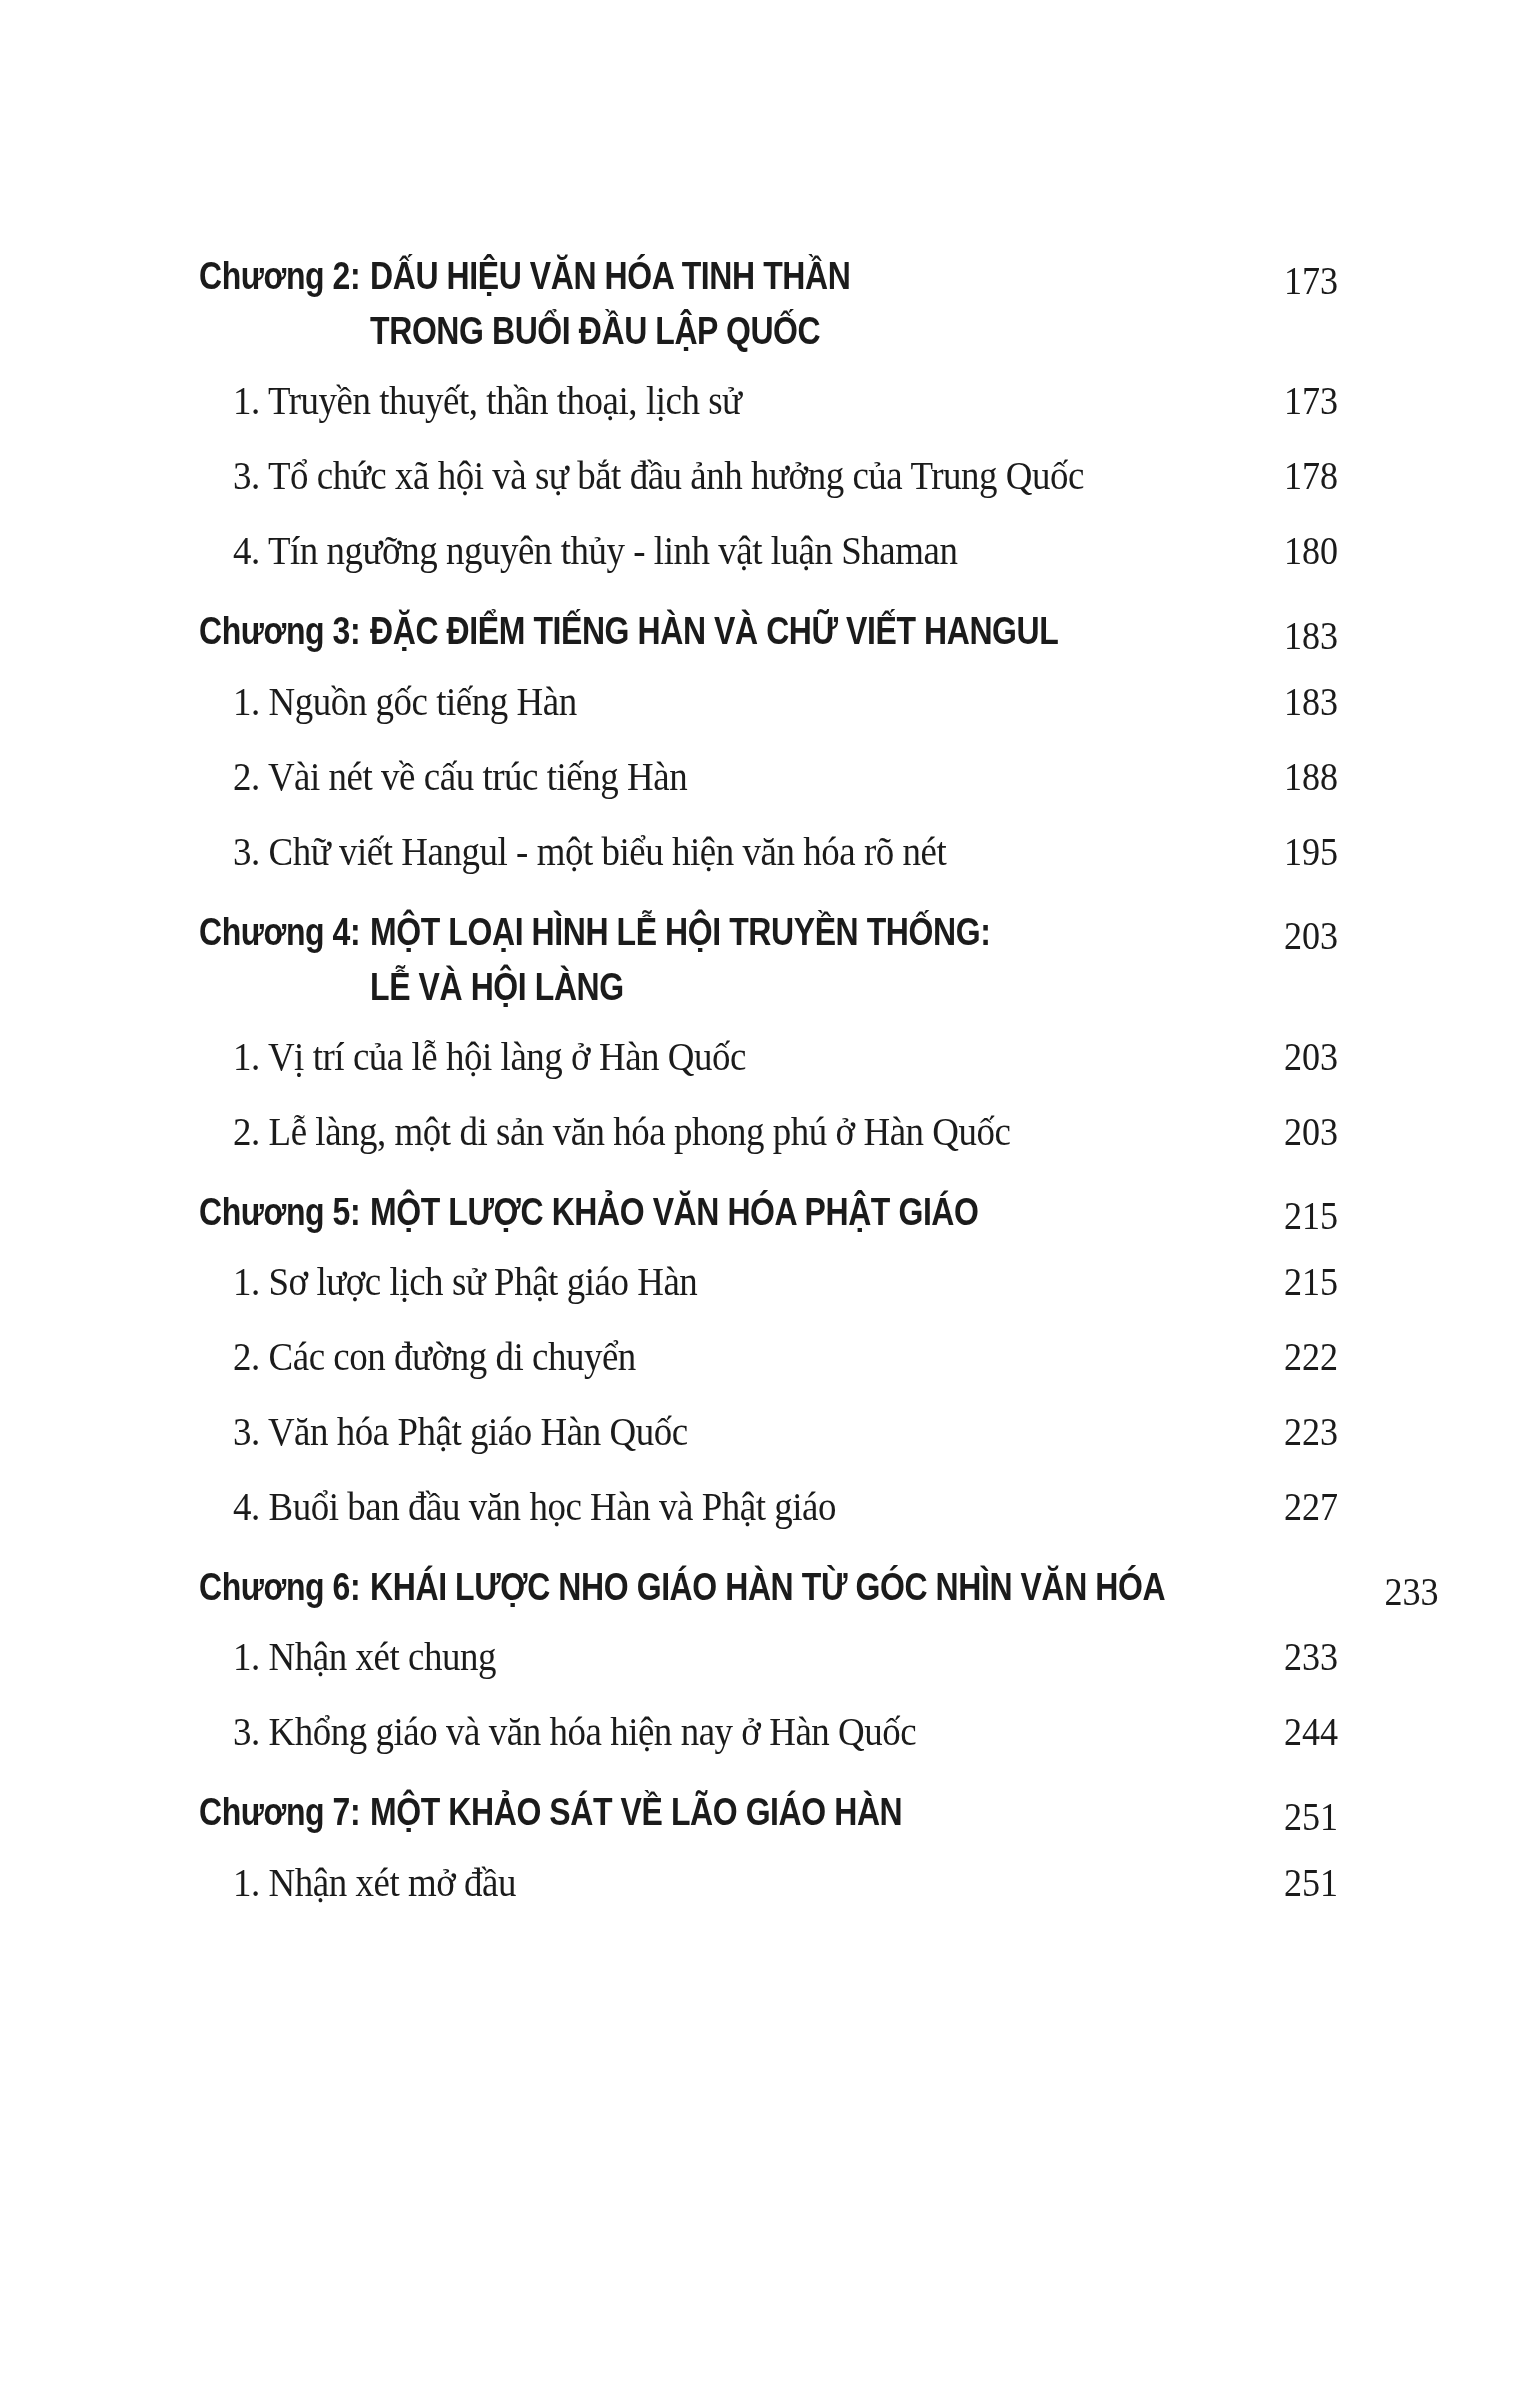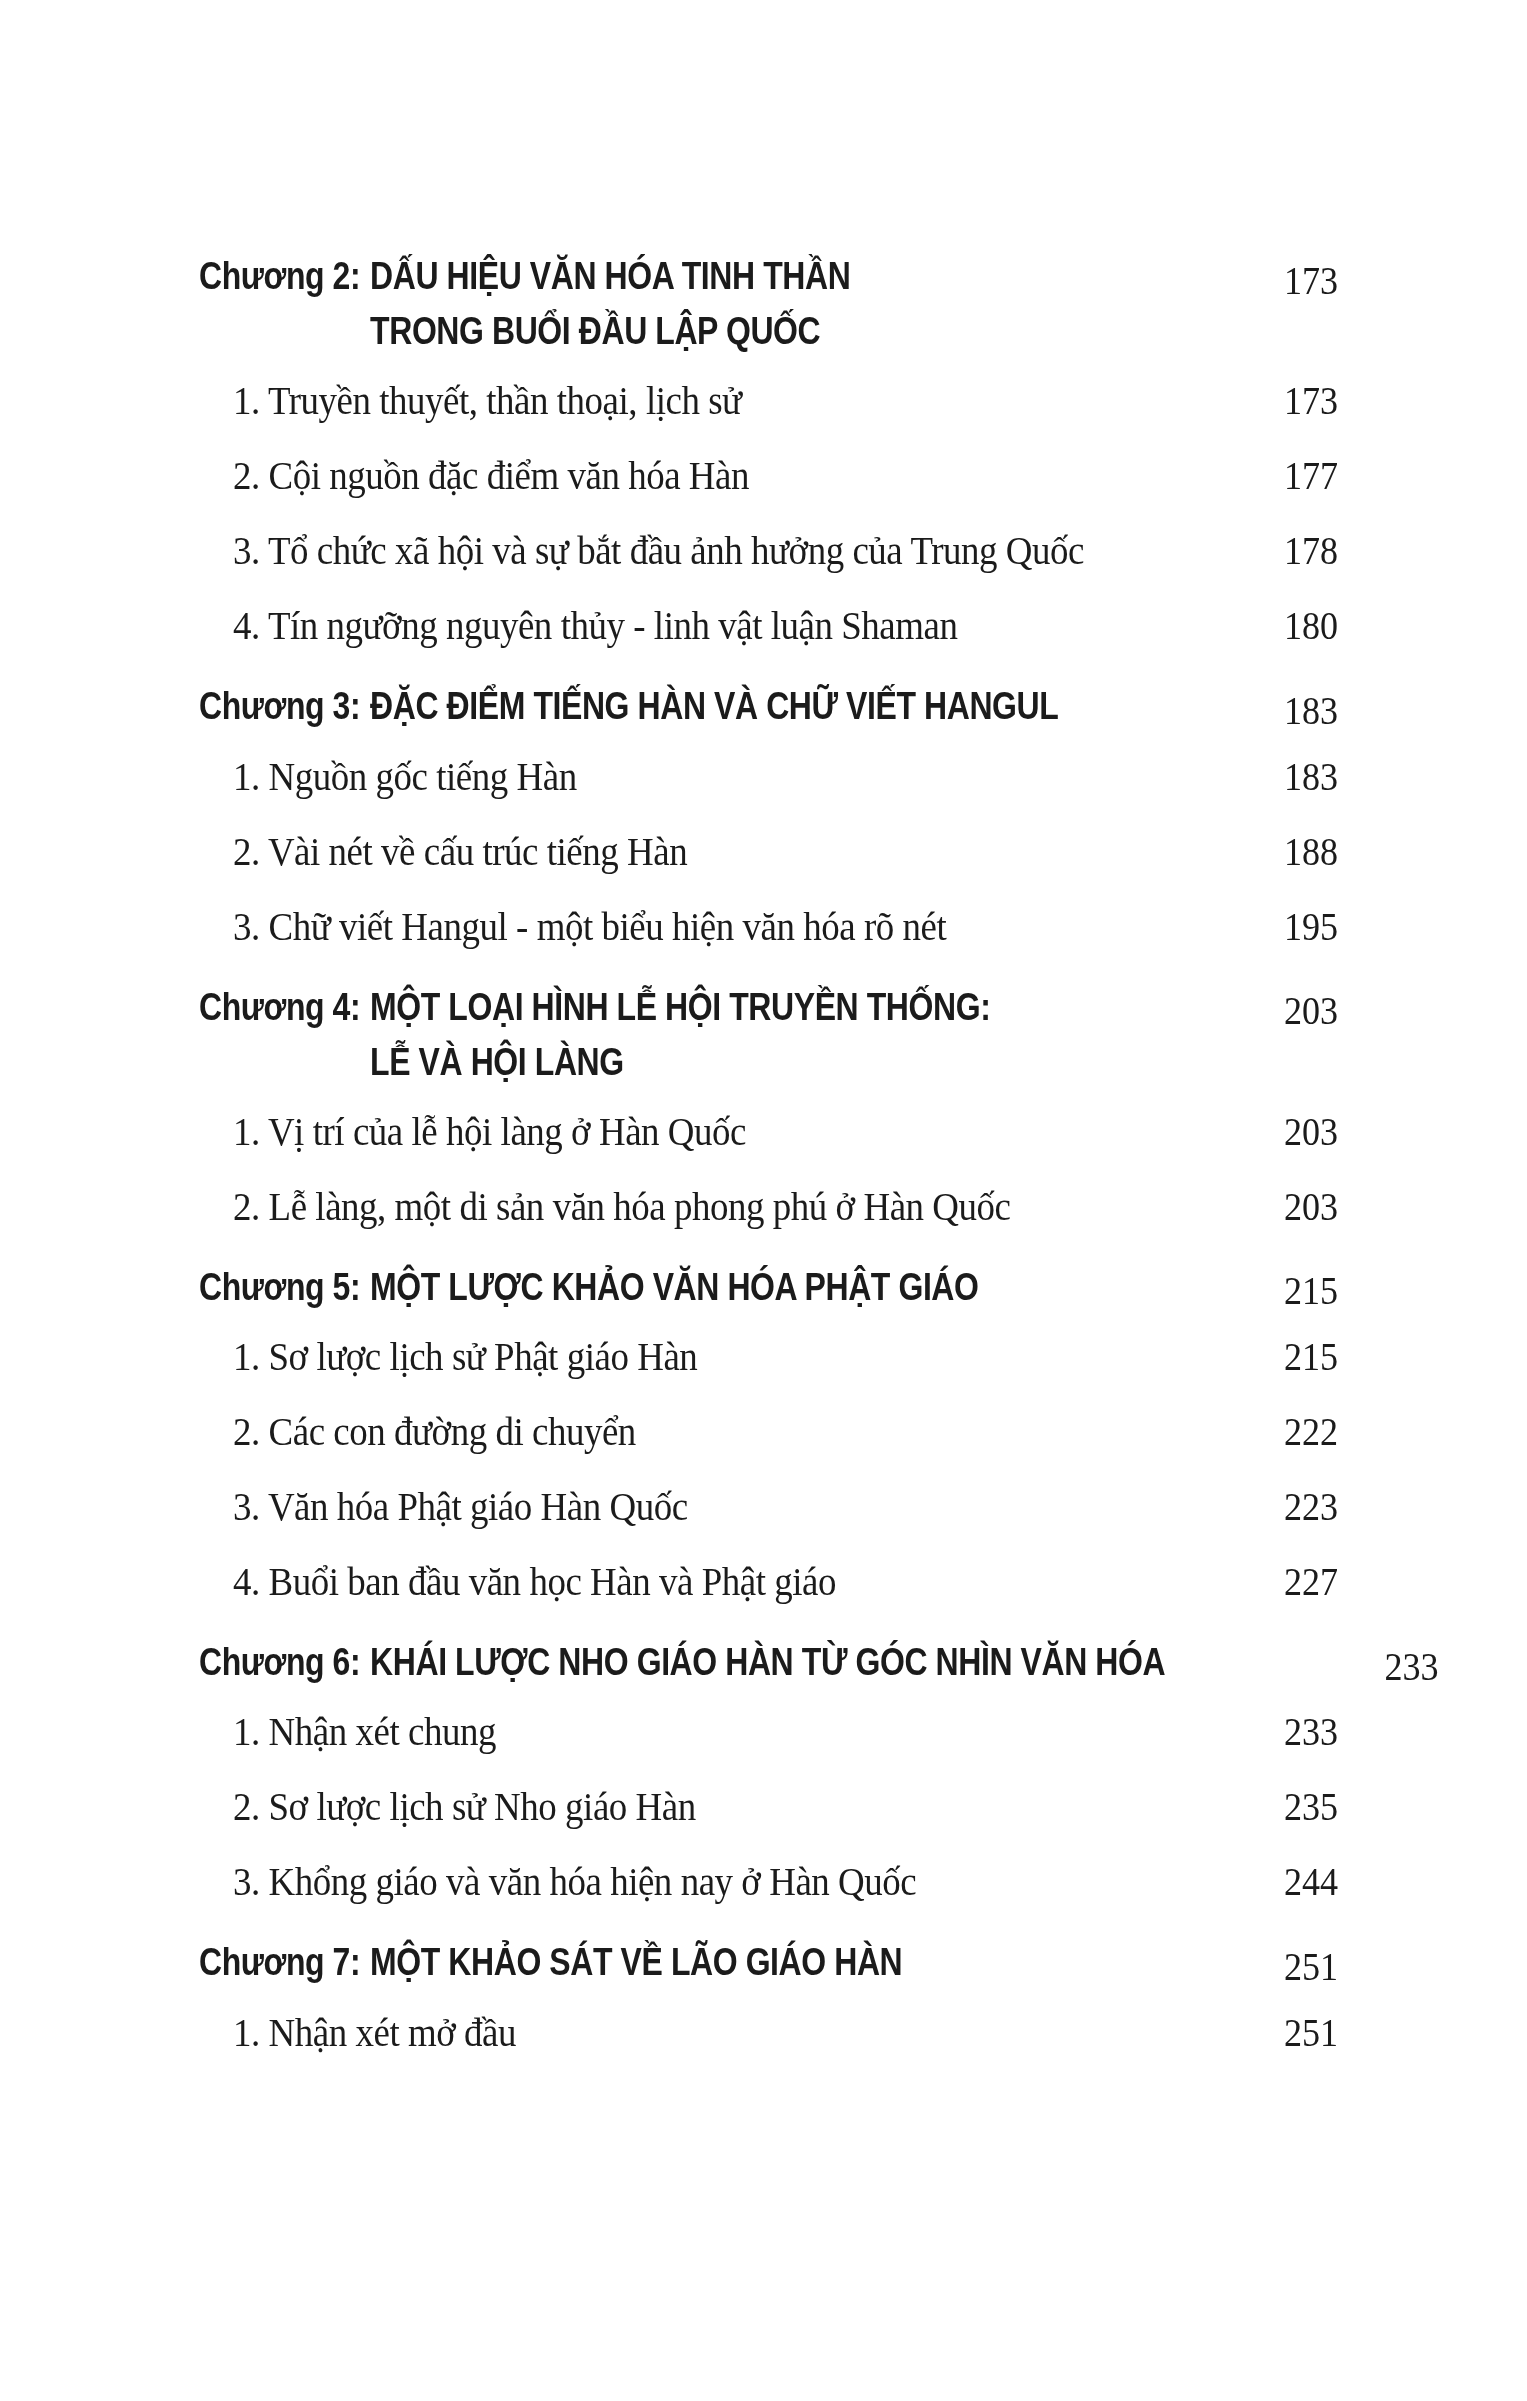--- a/index.html
+++ b/index.html
@@ -81,24 +81,20 @@
         </span>
       </div>
       <div class="page-num ch-page">173</div>
     </div>
     <div class="items">
   <div class="item-row">
     <div class="item-text">1. Truyền thuyết, thần thoại, lịch sử</div>
     <div class="page-num item-page">173</div>
   </div>
 
-  <div class="item-row">
-    <div class="item-text">2. Cội nguồn đặc điểm văn hóa Hàn</div>
-    <div class="page-num item-page">177</div>
-  </div>
 
   <div class="item-row">
     <div class="item-text">3. Tổ chức xã hội và sự bắt đầu ảnh hưởng của Trung Quốc</div>
     <div class="page-num item-page">178</div>
   </div>
 
   <div class="item-row">
     <div class="item-text">4. Tín ngưỡng nguyên thủy - linh vật luận Shaman</div>
     <div class="page-num item-page">180</div>
   </div>
@@ -203,24 +199,20 @@
         </span>
       </div>
       <div class="page-num ch-page">233</div>
     </div>
     <div class="items">
   <div class="item-row">
     <div class="item-text">1. Nhận xét chung</div>
     <div class="page-num item-page">233</div>
   </div>
 
-  <div class="item-row">
-    <div class="item-text">2. Sơ lược lịch sử Nho giáo Hàn</div>
-    <div class="page-num item-page">235</div>
-  </div>
 
   <div class="item-row">
     <div class="item-text">3. Khổng giáo và văn hóa hiện nay ở Hàn Quốc</div>
     <div class="page-num item-page">244</div>
   </div>
 
 </div>
   </section>
 
   <section class="chapter">

